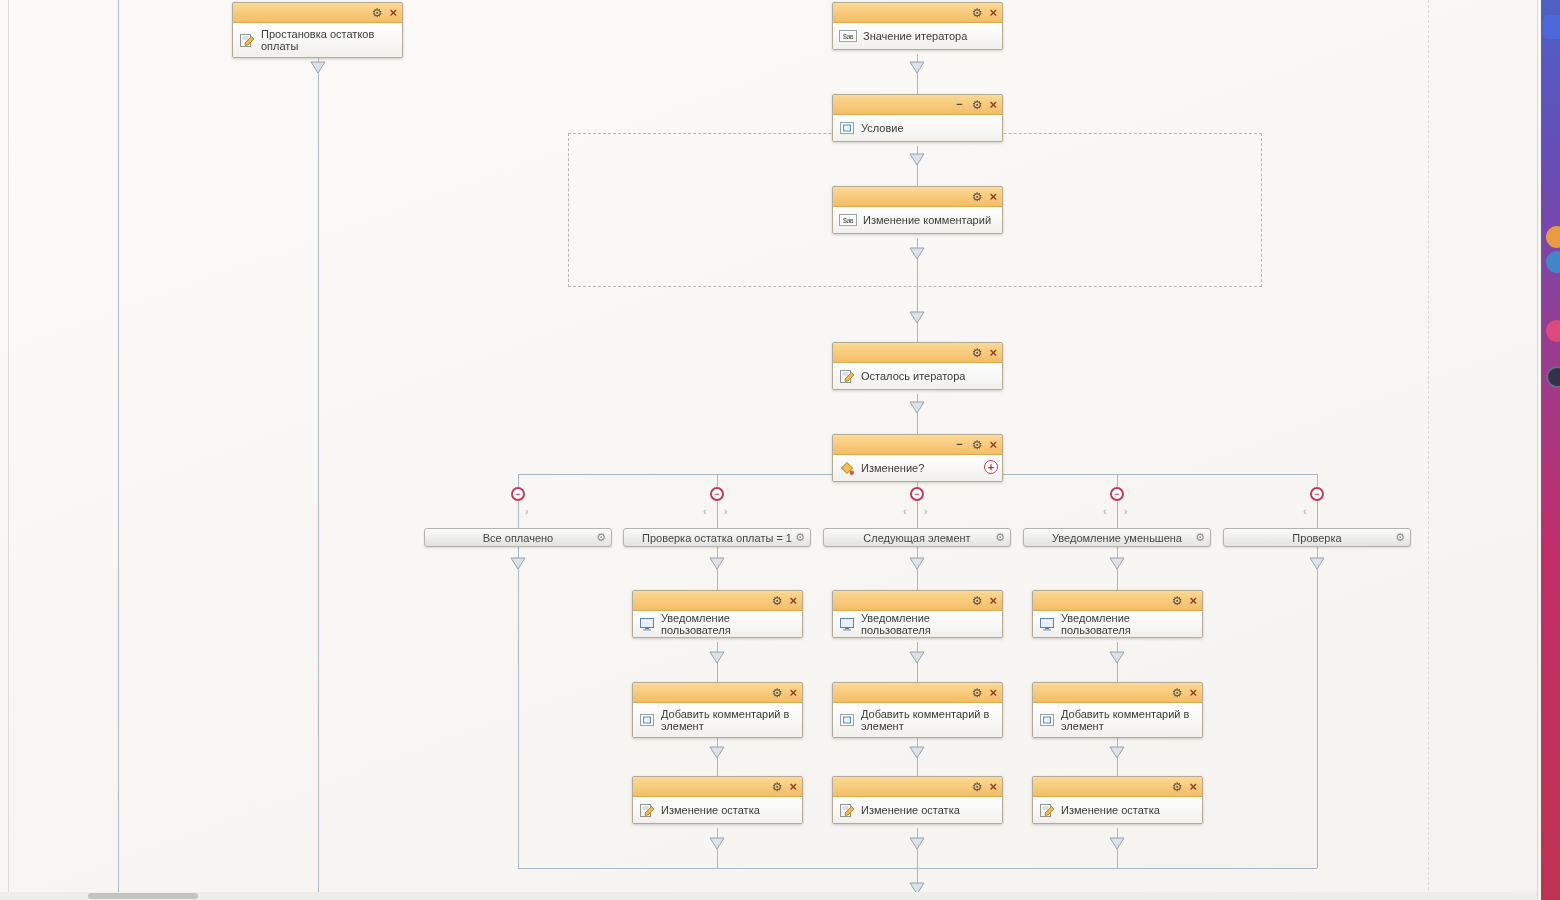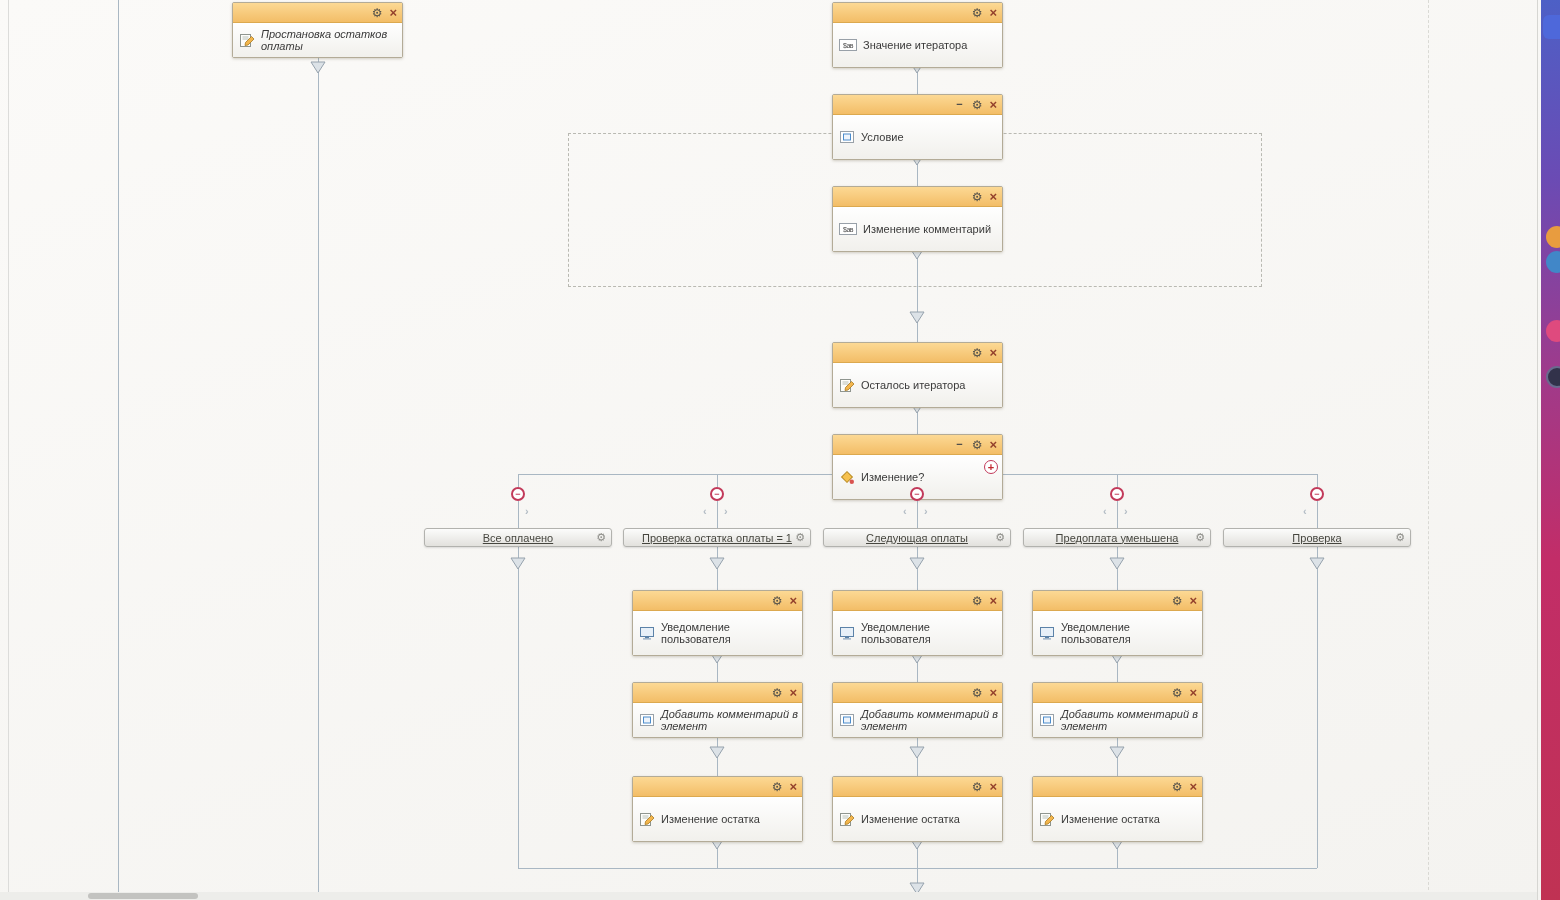--- a/index.html
+++ b/index.html
@@ -27,40 +27,40 @@
     height: 20px; background: linear-gradient(#fcd994, #f3bd67);
     border-bottom: 1px solid #dca94f;
     display: flex; align-items: center; justify-content: flex-end;
     gap: 7px; padding: 0 5px;
   }
   .hbtn { cursor: pointer; line-height: 1; user-select: none; }
   .hbtn.min  { font-size: 11px; font-weight: 700; color: #4a4a4a; margin-right: 2px; }
   .hbtn.gear { font-size: 12px; color: #55524a; }
   .hbtn.cls  { font-size: 13px; font-weight: 700; color: #93402c; }
   .blk-b {
-    height: 44px; display: flex; align-items: center; gap: 6px;
+    height: 26px; display: flex; align-items: center; gap: 6px;
     padding: 2px 4px 2px 6px; background: linear-gradient(#ffffff, #f1f0ec);
   }
-  .blk.tall .blk-b { height: 34px; font-style: italic; }
+  .blk.tall .blk-b { height: 34px; }
   .blk-b .t { font-size: 11px; color: #3a3a3a; line-height: 12px; }
   .ic16 { width: 16px; height: 16px; flex: none; }
   .varic {
     flex: none; width: 18px; height: 12px; border: 1px solid #98a0a8; background: #fff;
     font-size: 7px; color: #4a4a4a; display: flex; align-items: center; justify-content: center;
     letter-spacing: -0.5px; font-style: normal;
   }
 
   .bar {
     position: absolute; width: 188px; height: 19px;
     border: 1px solid #b2b2ae; border-radius: 3px;
     background: linear-gradient(#fcfcfb, #e2e1dd);
     box-shadow: 0 1px 2px rgba(0,0,0,.12);
     display: flex; align-items: center; justify-content: center; z-index: 2;
   }
-  .bar-t { font-size: 11px; color: #46463f; text-decoration: underline; }
+  .bar-t { font-size: 11px; color: #46463f; }
   .bar-gear { position: absolute; right: 5px; top: 0; line-height: 17px; font-size: 11px; color: #8d8d88; cursor: pointer; }
 
   .circ {
     position: absolute; width: 14px; height: 14px; border-radius: 50%;
     background: #fff; border: 2px solid #c23a5a; color: #c23a5a;
     display: flex; align-items: center; justify-content: center;
     font-size: 9px; font-weight: 700; line-height: 1; z-index: 3; cursor: pointer;
   }
   .plusbtn {
     position: absolute; width: 14px; height: 14px; border-radius: 50%;
@@ -318,25 +318,25 @@
 
   <div class="bar" style="left:424px;top:528px">
     <span class="bar-t">Все оплачено</span>
     <span class="bar-gear">⚙</span>
   </div>
   <div class="bar" style="left:623px;top:528px">
     <span class="bar-t">Проверка остатка оплаты = 1</span>
     <span class="bar-gear">⚙</span>
   </div>
   <div class="bar" style="left:823px;top:528px">
-    <span class="bar-t">Следующая оплаты</span>
+    <span class="bar-t">Следующая элемент</span>
     <span class="bar-gear">⚙</span>
   </div>
   <div class="bar" style="left:1023px;top:528px">
-    <span class="bar-t">Предоплата уменьшена</span>
+    <span class="bar-t">Уведомление уменьшена</span>
     <span class="bar-gear">⚙</span>
   </div>
   <div class="bar" style="left:1223px;top:528px">
     <span class="bar-t">Проверка</span>
     <span class="bar-gear">⚙</span>
   </div>
 
   <div class="blk" style="left:632px;top:590px">
     <div class="blk-h">
       <span class="hbtn gear">⚙</span>

